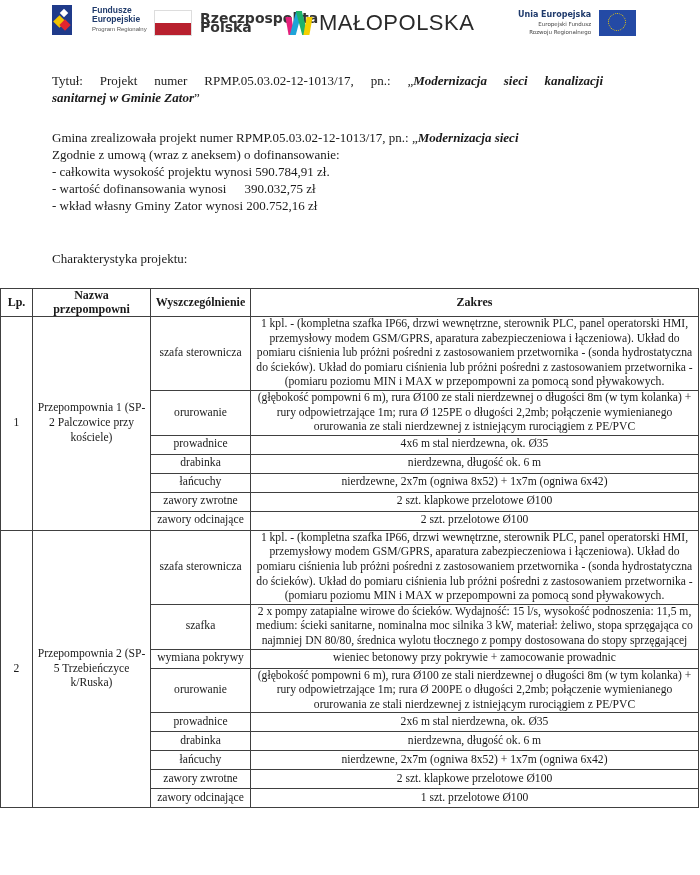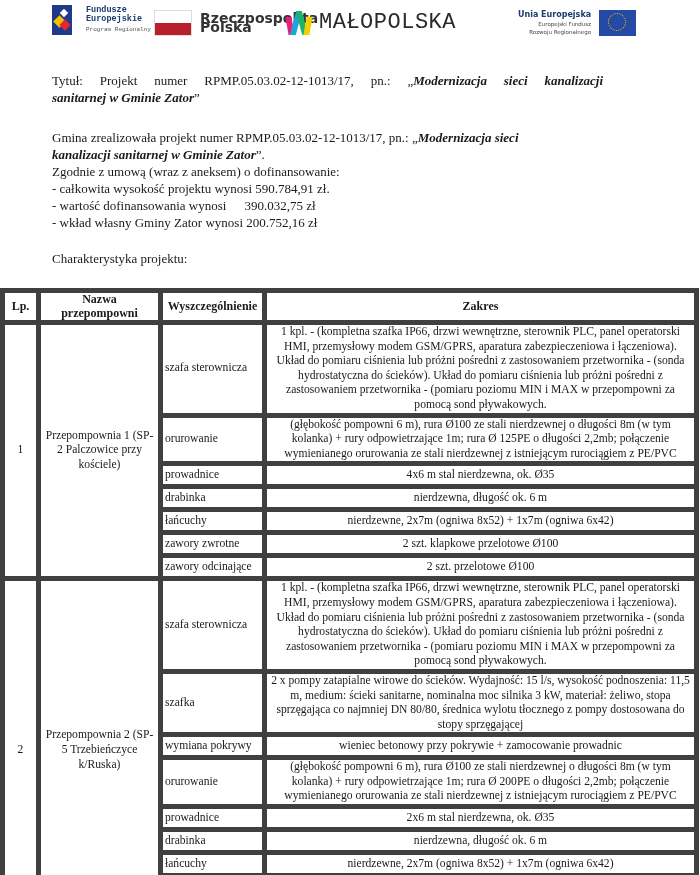--- a/index.html
+++ b/index.html
@@ -7,60 +7,60 @@
          font-family:"Liberation Serif", "DejaVu Serif", serif; color:#1a1a1a; }
 
   
   .logo-bar { position:absolute; top:0; left:0; width:700px; height:46px; }
   .logo { position:absolute; display:flex; align-items:center; }
   .fe { left:52px; top:5px; }
   .fe .mark { width:20px; height:30px; background:#1f3a8a; position:relative; overflow:hidden; }
   .fe .mark .s1 { position:absolute; left:3px; top:12px; width:9px; height:9px; background:#f2c400; transform:rotate(45deg); }
   .fe .mark .s2 { position:absolute; left:9px; top:16px; width:8px; height:8px; background:#e3262f; transform:rotate(45deg); }
   .fe .mark .s3 { position:absolute; left:9px; top:5px; width:6px; height:6px; background:#ffffff; transform:rotate(45deg); }
-  .fe .txt { margin-left:14px; font-family:Liberation Mono, monospace; line-height:9px; color:#1f3a6b; }
+  .fe .txt { margin-left:20px; font-family:Liberation Sans, sans-serif; line-height:9px; color:#1f3a6b; }
   .fe .t1, .fe .t2 { font-size:8.5px; font-weight:bold; display:block; }
   .fe .t3 { font-size:6px; color:#555; display:block; margin-top:1px; }
 
   .rp { left:154px; top:10px; }
   .rp .flag { width:38px; height:26px; border:1px solid #ddd; box-sizing:border-box; }
   .rp .flag .w { height:12px; background:#ffffff; }
   .rp .flag .r { height:12px; background:#b8202e; }
   .rp .txt { margin-left:8px; font-family:"DejaVu Sans", sans-serif; font-size:14px; line-height:9px; color:#333; font-weight:bold; }
 
   .mp { left:287px; top:10px; }
   .mp .mark { width:24px; height:24px; position:relative; }
   .mp .mark .b1 { position:absolute; left:0; top:6px; width:6px; height:18px; background:#e51f7a; transform:skewX(10deg); }
   .mp .mark .b2 { position:absolute; left:6px; top:0; width:6px; height:24px; background:#1ea4d8; transform:skewX(-15deg); }
   .mp .mark .b3 { position:absolute; left:12px; top:0; width:6px; height:24px; background:#1fb26b; transform:skewX(15deg); }
   .mp .mark .b4 { position:absolute; left:18px; top:6px; width:6px; height:18px; background:#f5d000; transform:skewX(-10deg); }
-  .mp .txt { margin-left:8px; font-family:Liberation Mono, monospace; font-size:22px; color:#2a2a2a; letter-spacing:0.5px; }
+  .mp .txt { margin-left:8px; font-family:Liberation Sans, sans-serif; font-size:22px; color:#2a2a2a; letter-spacing:0.5px; }
 
   .ue { left:518px; top:10px; }
   .ue .txt { font-family:"DejaVu Sans", sans-serif; text-align:right; line-height:8px; }
   .ue .t1 { font-size:8px; font-weight:bold; color:#1f3a6b; display:block; line-height:10px;}
   .ue .t2, .ue .t3 { font-size:5.5px; color:#444; display:block; }
   .ue .flag { margin-left:8px; width:37px; height:26px; background:#244aa5; position:relative; }
   .ue .flag .ring { position:absolute; left:9px; top:3px; width:18px; height:18px; border-radius:50%; border:1.5px dotted #f5d000; box-sizing:border-box; }
 
   
   .doc { position:absolute; left:52px; font-size:13px; line-height:17px; }
   .title-line { top:72px; width:551px; text-align:justify; }
   .title-line .last { text-align-last:justify; }
   .bi { font-weight:bold; font-style:italic; }
   .body-block { top:129px; width:560px; }
   .charakter { top:250px;text-align:center; }
 
   
   table.spec { position:absolute; left:0; top:288px; width:699px; border-collapse:collapse; font-size:11.6px; line-height:14.6px; }
-  table.spec td, table.spec th { border:5px solid #404040; padding:0 4px; vertical-align:middle; }
+  table.spec td, table.spec th { border:1px solid #404040; padding:0 4px; vertical-align:middle; }
   table.spec th { font-weight:bold; text-align:center; font-size:12px; line-height:13.5px; height:27px; }
   .c-lp { width:23px; text-align:center; }
   .c-name { width:109px; text-align:center; }
-  .c-det { width:95px; text-align:left; white-space:nowrap; padding:0 2px !important; }
+  .c-det { width:95px; text-align:center; white-space:nowrap; padding:0 2px !important; }
   .c-scope { text-align:center; }
   tr.single td { height:18px; }
 </style>
 </head>
 <body>
 
 <div class="logo-bar">
   <div class="logo fe">
     <div class="mark">
         <div class="s1"></div>
@@ -110,23 +110,20 @@
   </div>
   <div>
     <span class="bi">sanitarnej w Gminie Zator</span><span>”</span>
   </div>
 </div>
 
 <div class="doc body-block">
   <div>
     <span>Gmina zrealizowała projekt numer RPMP.05.03.02-12-1013/17, pn.: „</span><span class="bi">Modernizacja sieci</span>
   </div>
-  <div>
-    <span class="bi">kanalizacji sanitarnej w Gminie Zator</span><span>”.</span>
-  </div>
   <div>Zgodnie z umową (wraz z aneksem) o dofinansowanie:</div>
   <div>- całkowita wysokość projektu wynosi 590.784,91 zł.</div>
   <div>
     <span>- wartość dofinansowania wynosi</span><span style="display:inline-block;width:18px;"></span><span>390.032,75 zł</span>
   </div>
   <div>- wkład własny Gminy Zator wynosi 200.752,16 zł</div>
 </div>
 
 <div class="doc charakter">Charakterystyka projektu:</div>
 

